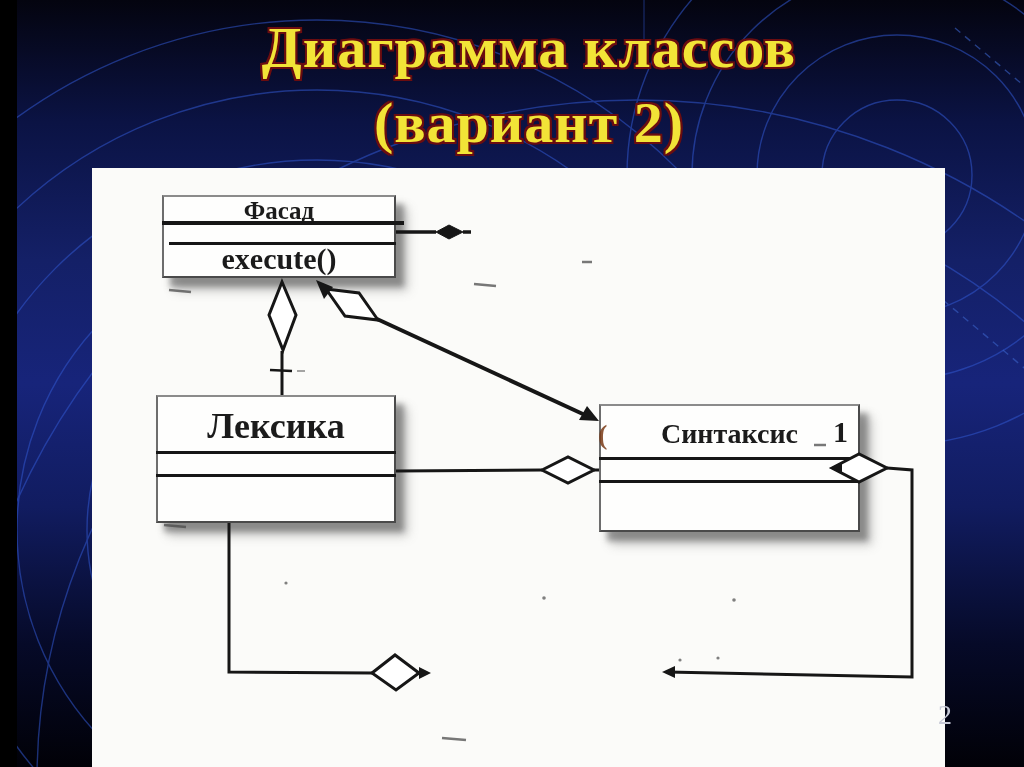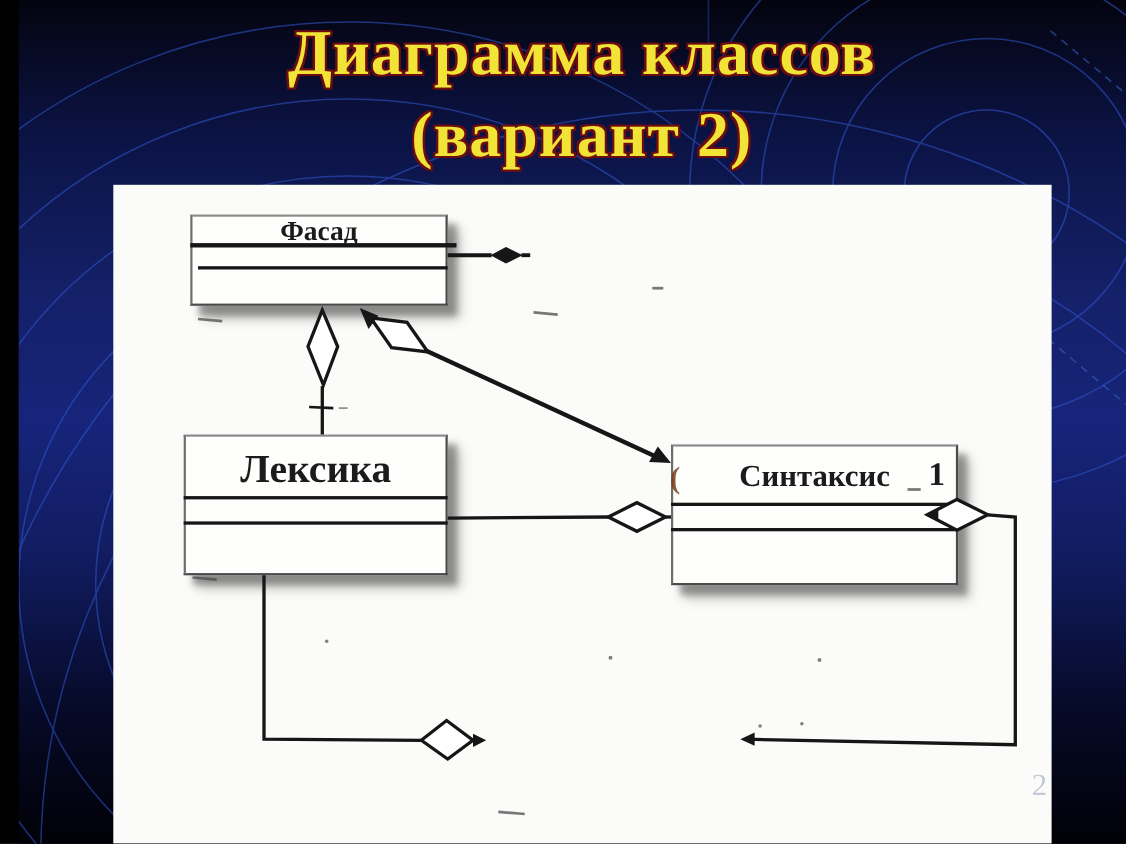--- a/index.html
+++ b/index.html
@@ -11,21 +11,21 @@
   }
   .bg-arcs{position:absolute;left:0;top:0;z-index:0;}
   .title{
     position:absolute;top:10px;left:0;width:100%;z-index:3;
     text-align:center;font-weight:bold;font-size:58px;line-height:75px;letter-spacing:1px;
     color:#f2e437;
     text-shadow:-2px -2px 0 #6b0d10,2px -2px 0 #6b0d10,-2px 2px 0 #6b0d10,2px 2px 0 #6b0d10,
                  0 -2px 0 #6b0d10,0 2px 0 #6b0d10,-2px 0 0 #6b0d10,2px 0 0 #6b0d10;
   }
   .panel{
-    position:absolute;left:86px;top:168px;width:853px;height:599px;z-index:1;
+    position:absolute;left:75px;top:168px;width:853px;height:599px;z-index:1;
     background:#fbfbf9;
   }
   .uml-box{
     position:absolute;box-sizing:border-box;background:#fefefd;
     border:2px solid #4a4a4a;border-top-color:#8b8b8b;border-left-color:#6d6d6d;
     box-shadow:8px 9px 6px rgba(70,70,70,.5), 12px 13px 10px rgba(95,95,95,.28);
     z-index:1;
   }
   .uml-box .divider{position:absolute;left:-2px;right:-2px;height:3px;background:#161616;}
   .uml-name{
@@ -68,20 +68,21 @@
     <div>Диаграмма классов</div>
     <div>(вариант 2)</div>
   </div>
 
   <div class="panel">
 
     <div class="uml-box" style="left:70px;top:27px;width:234px;height:83px;">
       <div class="uml-name" style="top:0;height:27px;line-height:27px;font-size:25px;">Фасад</div>
       <div class="divider" style="top:24px;height:4px;right:-10px;"></div>
       <div class="divider" style="top:45px;left:5px;"></div>
+      <div class="uml-name" style="top:45px;height:34px;line-height:34px;font-size:30px;">execute()</div>
     </div>
 
 
     <div class="uml-box" style="left:64px;top:227px;width:240px;height:128px;">
       <div class="uml-name" style="top:7px;height:44px;line-height:44px;font-size:36px;">Лексика</div>
       <div class="divider" style="top:54px;"></div>
       <div class="divider" style="top:77px;"></div>
     </div>
 
     <div class="uml-box" style="left:507px;top:236px;width:261px;height:128px;">

